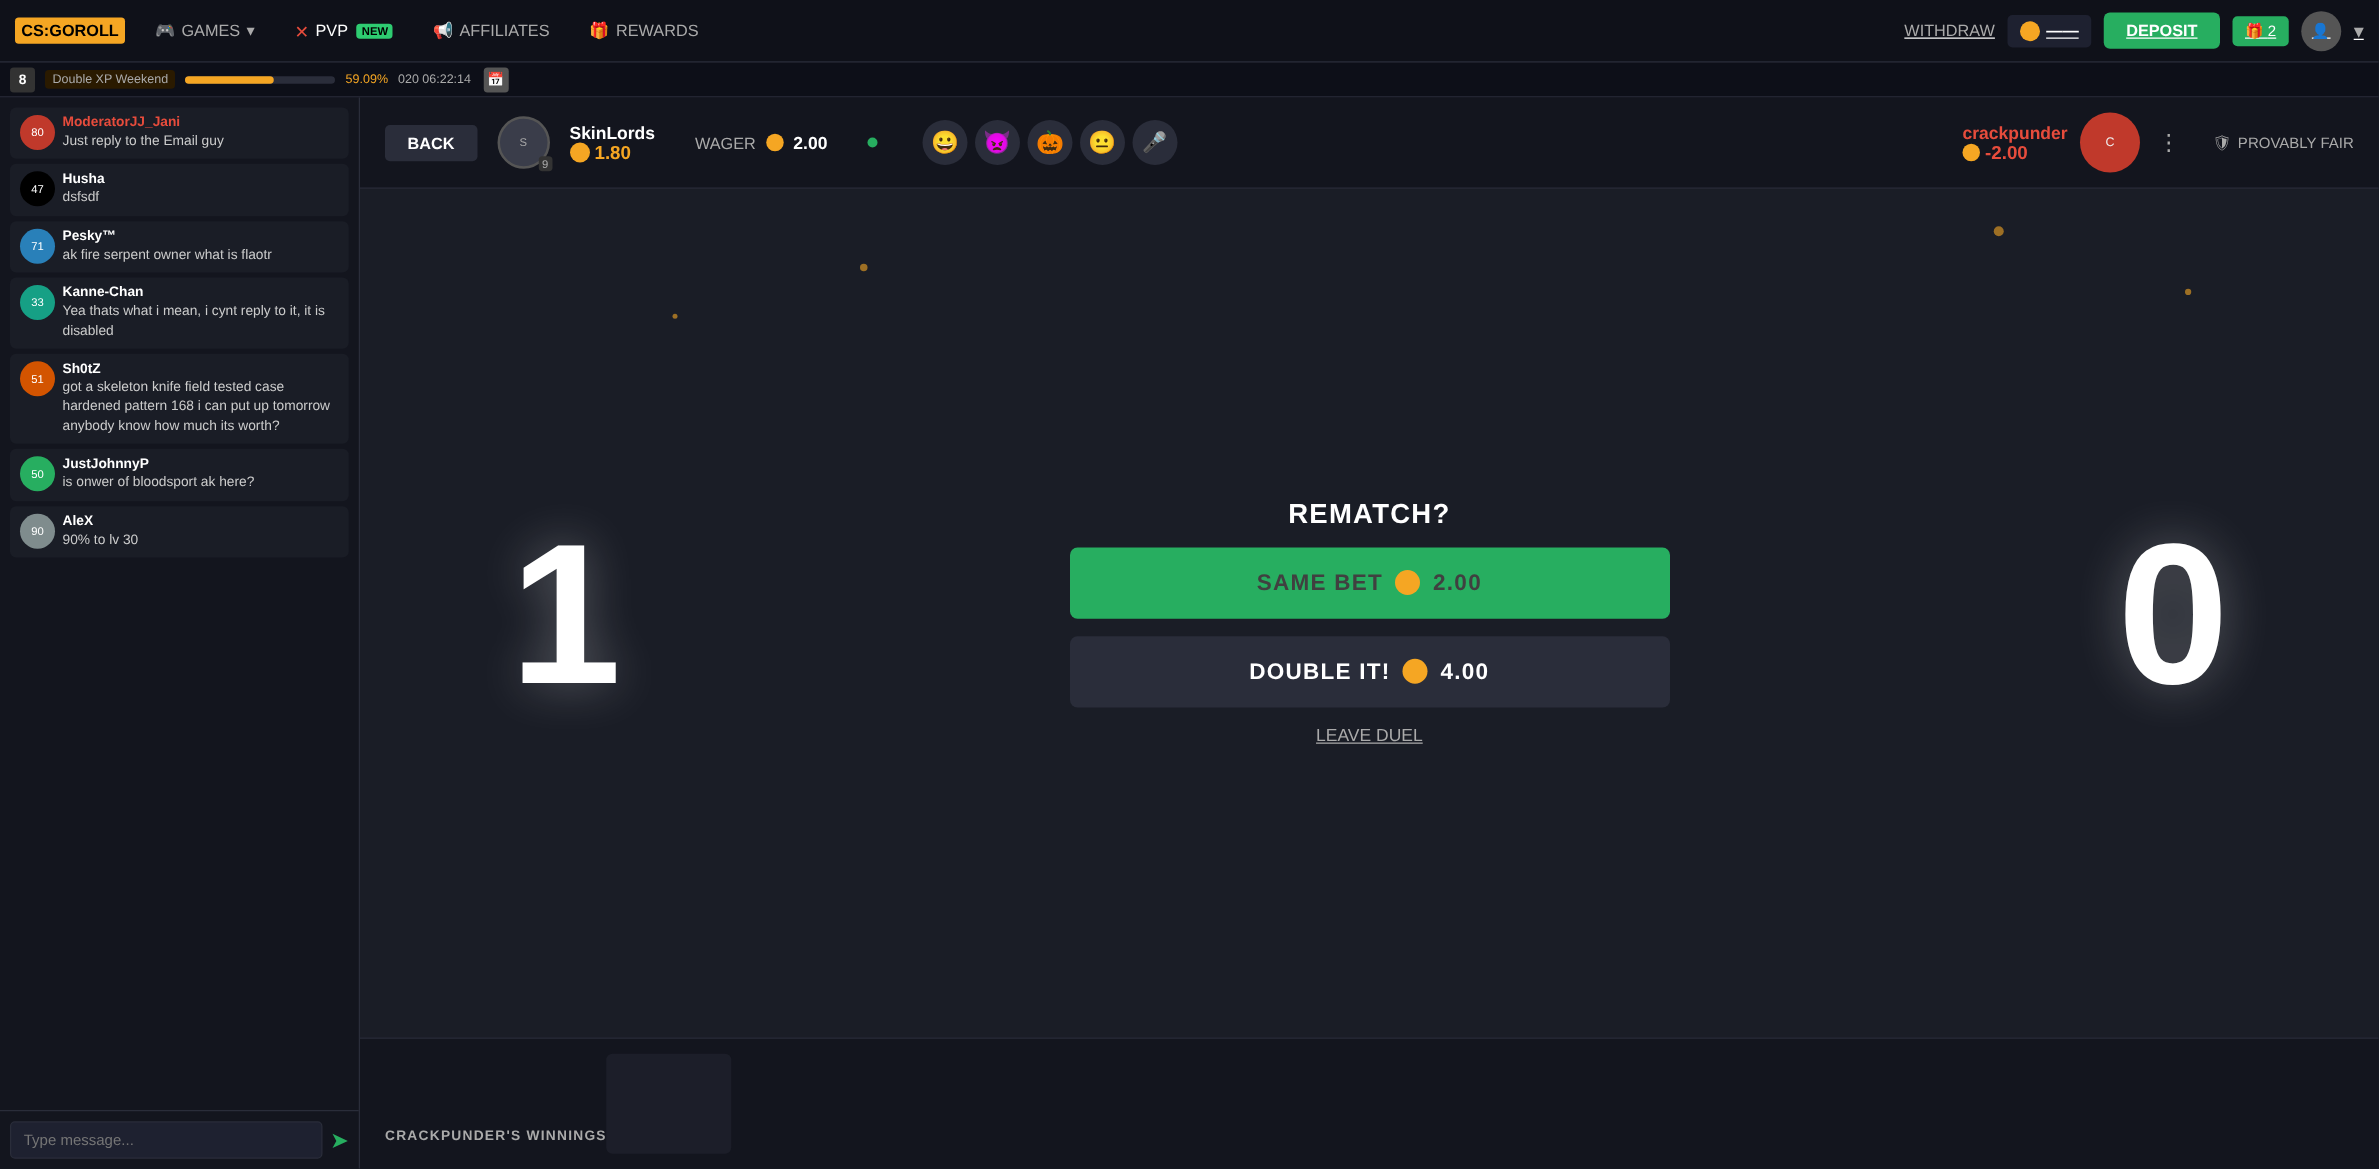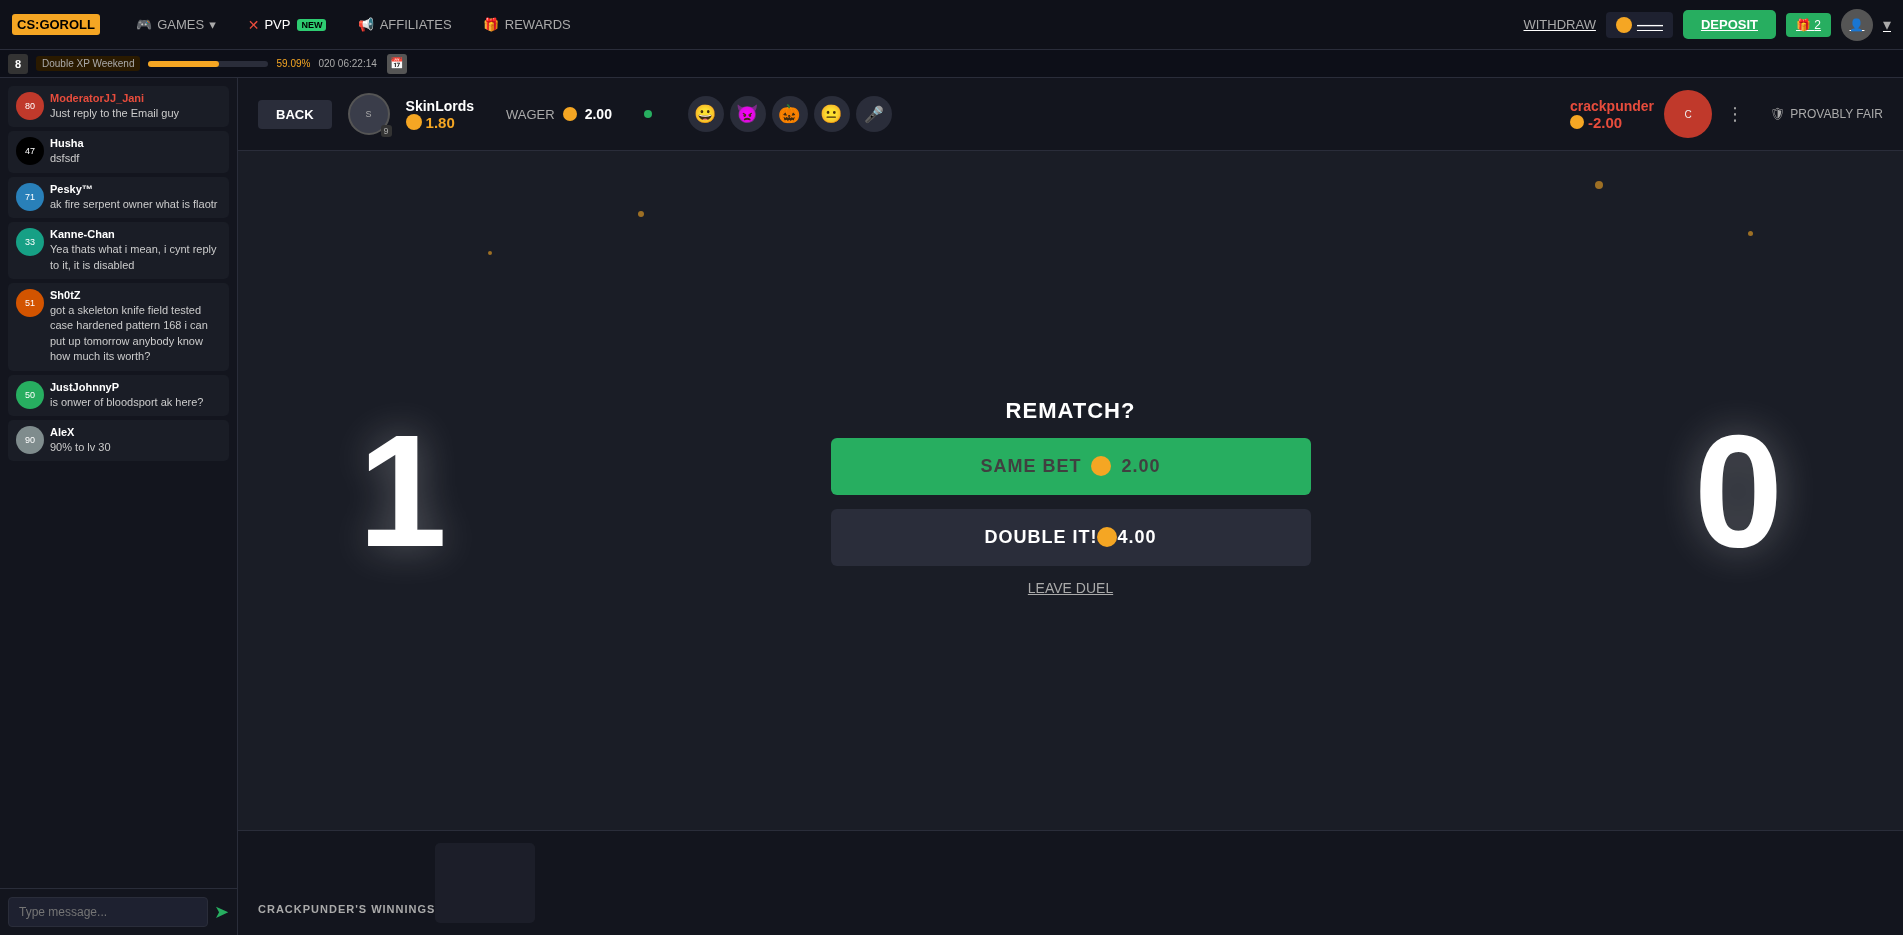--- a/index.html
+++ b/index.html
@@ -21,21 +21,21 @@
       padding: 0 12px;
       gap: 8px;
       border-bottom: 1px solid #2a2d3a;
       position: relative;
       z-index: 100;
     }
     .logo {
       display: flex;
       align-items: center;
       gap: 4px;
-      margin-right: 16px;
+      margin-right: 4px;
     }
     .logo-box {
       background: #f5a623;
       color: #000;
       font-weight: 900;
       font-size: 13px;
       padding: 3px 5px;
       border-radius: 3px;
     }
     .nav-item {
@@ -162,21 +162,21 @@
     }
 
     
     .main-layout {
       display: flex;
       height: calc(935px - 50px - 28px);
     }
 
     
     .sidebar {
-      width: 238px;
+      width: 288px;
       background: #13151e;
       border-right: 1px solid #2a2d3a;
       display: flex;
       flex-direction: column;
       flex-shrink: 0;
     }
     .chat-messages {
       flex: 1;
       overflow-y: auto;
       padding: 8px;
@@ -406,21 +406,21 @@
       background: #2a2d3a;
       border: none;
       border-radius: 6px;
       color: #fff;
       font-size: 18px;
       font-weight: 700;
       cursor: pointer;
       display: flex;
       align-items: center;
       justify-content: center;
-      gap: 0;
+      gap: 10px;
       letter-spacing: 1px;
     }
     .leave-duel-btn {
       background: none;
       border: none;
       color: #aaa;
       font-size: 14px;
       cursor: pointer;
       text-decoration: underline;
     }

